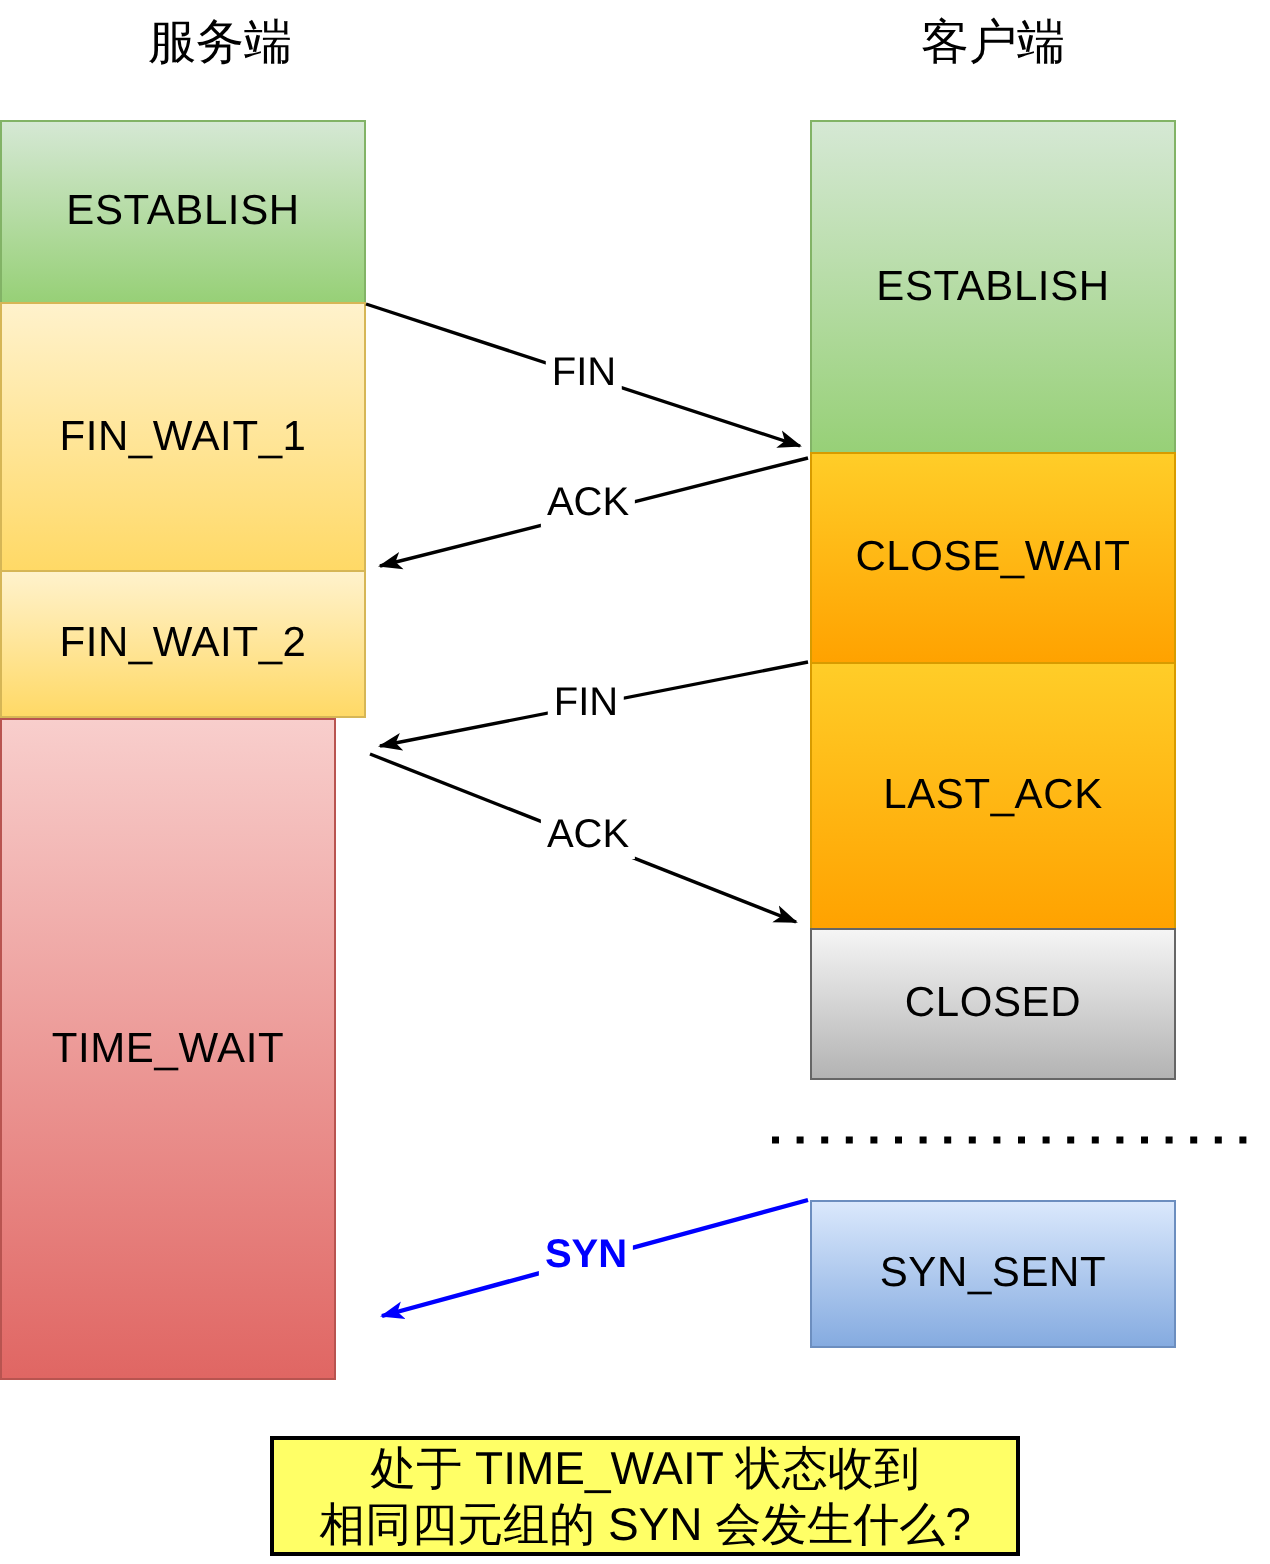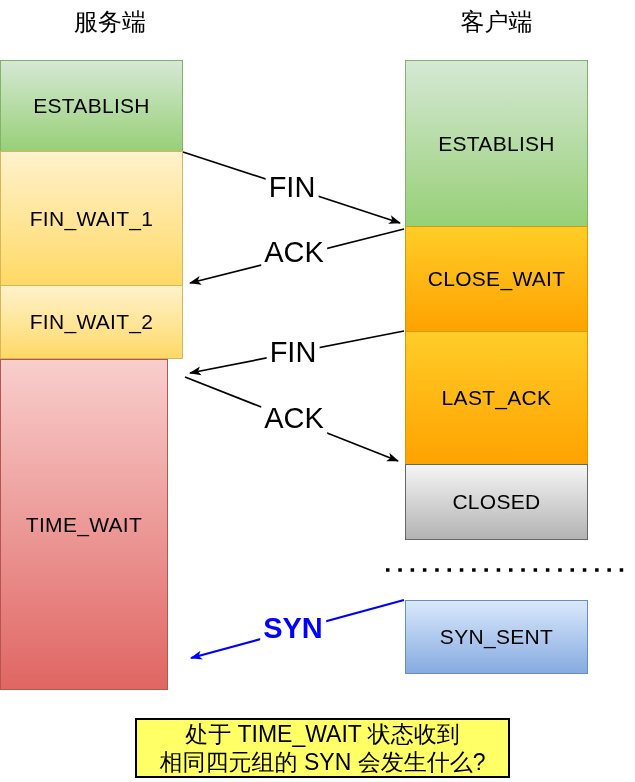--- a/index.html
+++ b/index.html
@@ -34,21 +34,21 @@
   #cli-establish{left:405px;top:60px;width:183px;height:167px;}
   #cli-closewait{left:405px;top:226px;width:183px;height:106px;}
   #cli-lastack  {left:405px;top:331px;width:183px;height:134px;}
   #cli-closed   {left:405px;top:464px;width:183px;height:76px;}
   #cli-synsent  {left:405px;top:600px;width:183px;height:74px;}
 
   #arrow-layer{position:absolute;left:0;top:0;width:635px;height:782px;pointer-events:none;}
 
   .arrow-label{
     position:absolute;transform:translate(-50%,-50%);
-    font-size:29px;background:#ffffff;padding:0 3px;white-space:nowrap;
+    font-size:20px;background:#ffffff;padding:0 3px;white-space:nowrap;
   }
   #lbl-fin1{left:292px;top:187px;}
   #lbl-ack1{left:294px;top:252px;}
   #lbl-fin2{left:293px;top:352px;}
   #lbl-ack2{left:294px;top:418px;}
   #lbl-syn {left:293px;top:628px;color:#0000ff;font-weight:bold;text-align:center;}
 
   #note-box{
     position:absolute;left:135px;top:718px;width:375px;height:60px;
     box-sizing:border-box;border:2px solid #000;background:#ffff66;

